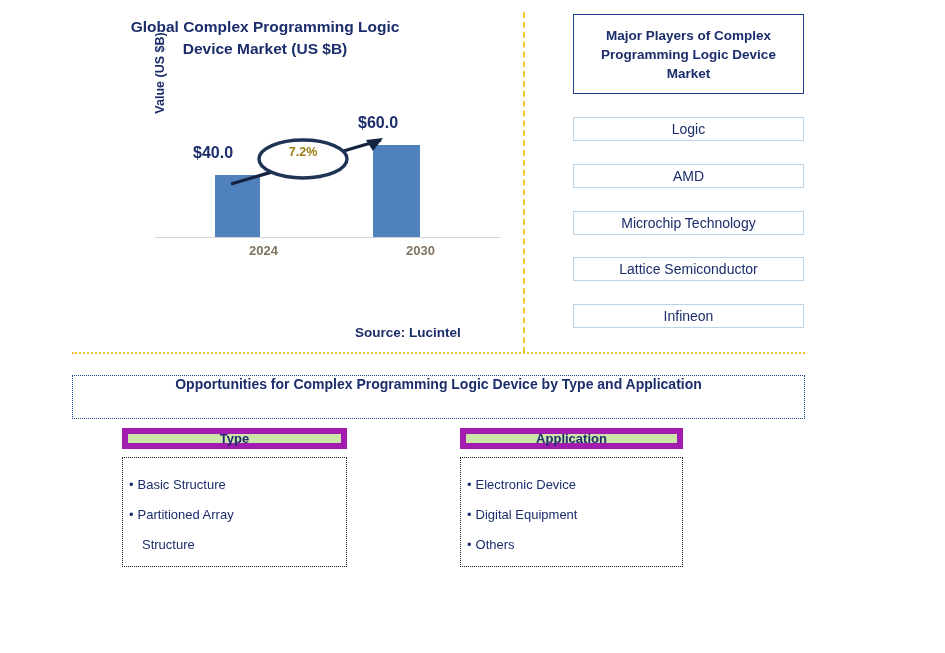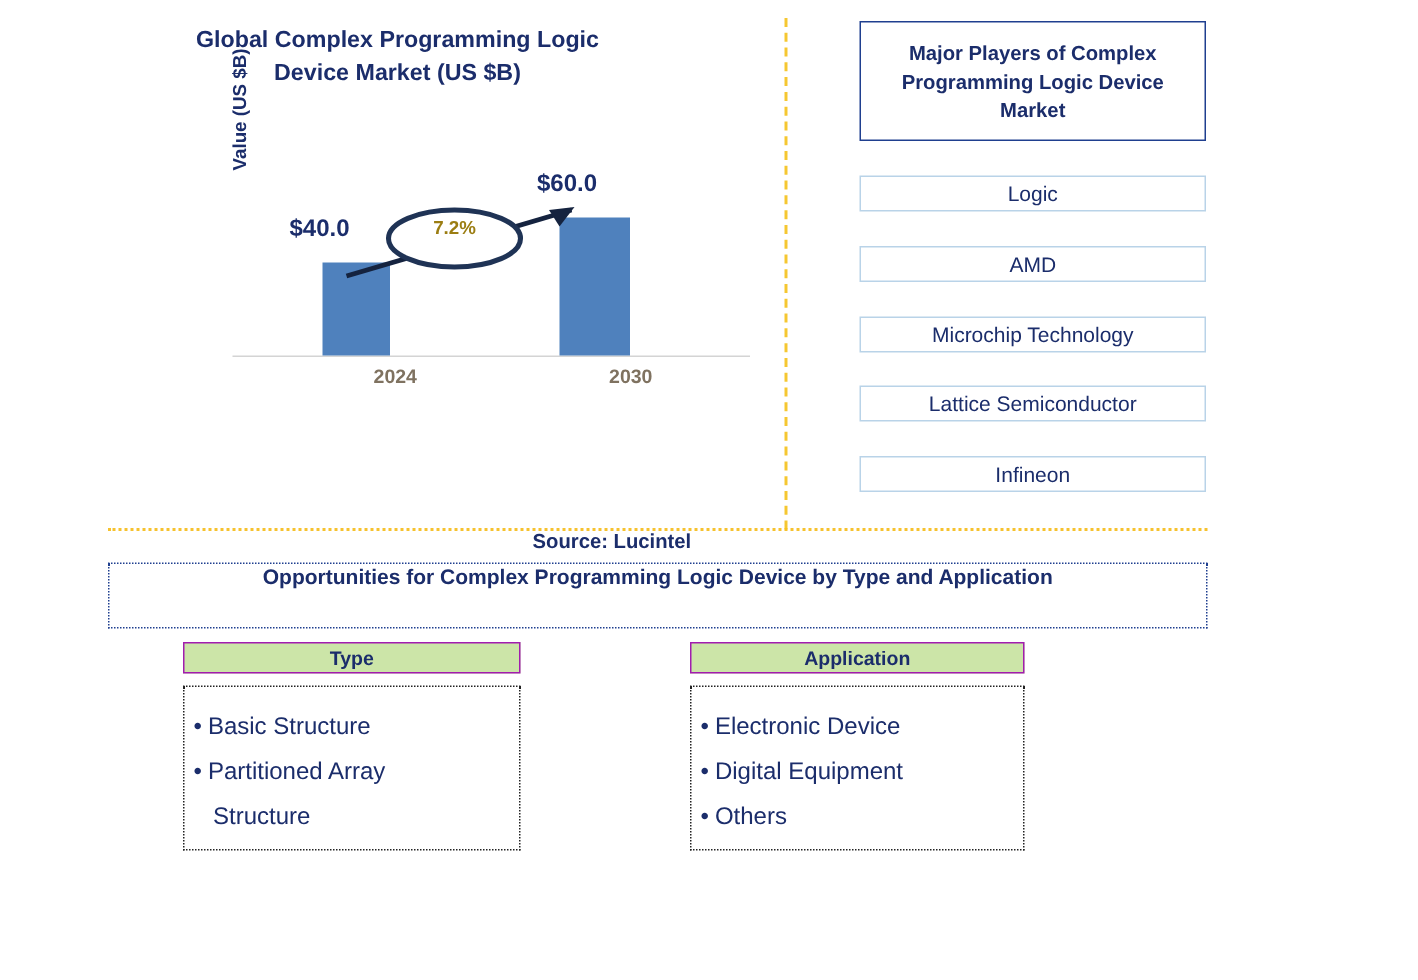--- a/index.html
+++ b/index.html
@@ -136,21 +136,20 @@
   }
 
   #source-text {
     position: absolute;
     left: 355px;
     top: 325px;
     font-size: 13.5px;
     font-weight: bold;
     color: #1b2d6b;
     white-space: nowrap;
-    margin-top: 28px;
   }
 
   
   #players-panel {
     left: 560px;
     top: 0px;
     width: 385px;
     height: 352px;
   }
   #players-header {
@@ -200,37 +199,37 @@
     text-align: center;
     font-size: 14px;
     font-weight: bold;
     color: #1b2d6b;
   }
 
   .col-header {
     position: absolute;
     height: 21px;
     background: #cce5a8;
-    border: 1px solid #a21caf;
+    border: 6px solid #a21caf;
     box-sizing: border-box;
     display: flex;
     align-items: center;
     justify-content: center;
     font-size: 13px;
     font-weight: bold;
     color: #1b2d6b;
   }
   .col-body {
     position: absolute;
     border: 1.5px dotted #222222;
     box-sizing: border-box;
     padding: 12px 6px 10px 6px;
   }
   .col-body .entry {
-    font-size: 16px;
+    font-size: 13px;
     line-height: 30px;
     color: #1b2d6b;
     white-space: nowrap;
   }
   .col-body .entry .bullet { padding-right: 4px; }
   .col-body .entry.cont { padding-left: 13px; }
 
   #type-header        { left: 122px; top: 428px; width: 225px; }
   #type-body          { left: 122px; top: 457px; width: 225px; height: 110px; }
   #application-header { left: 460px; top: 428px; width: 223px; }

